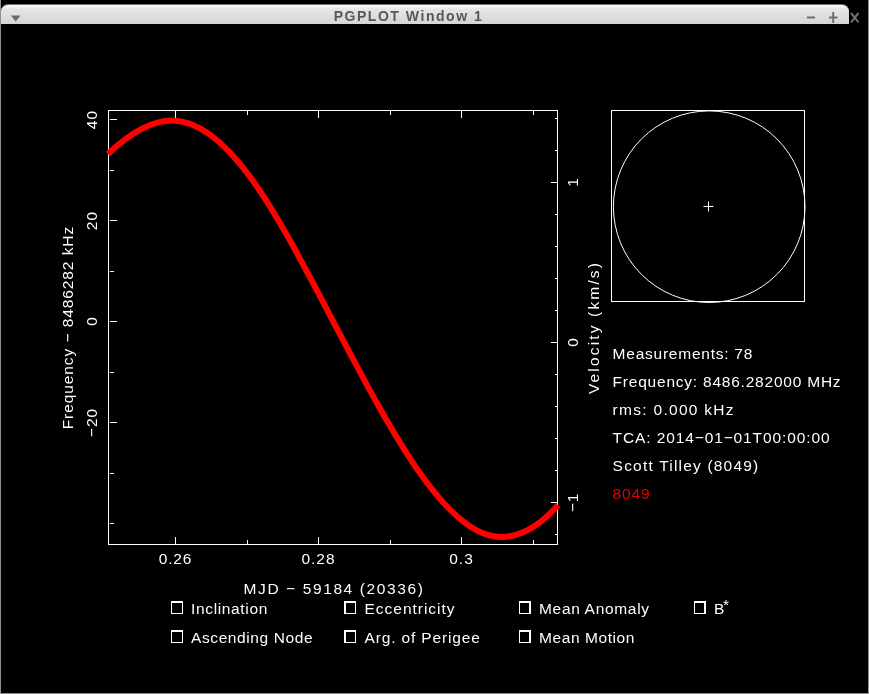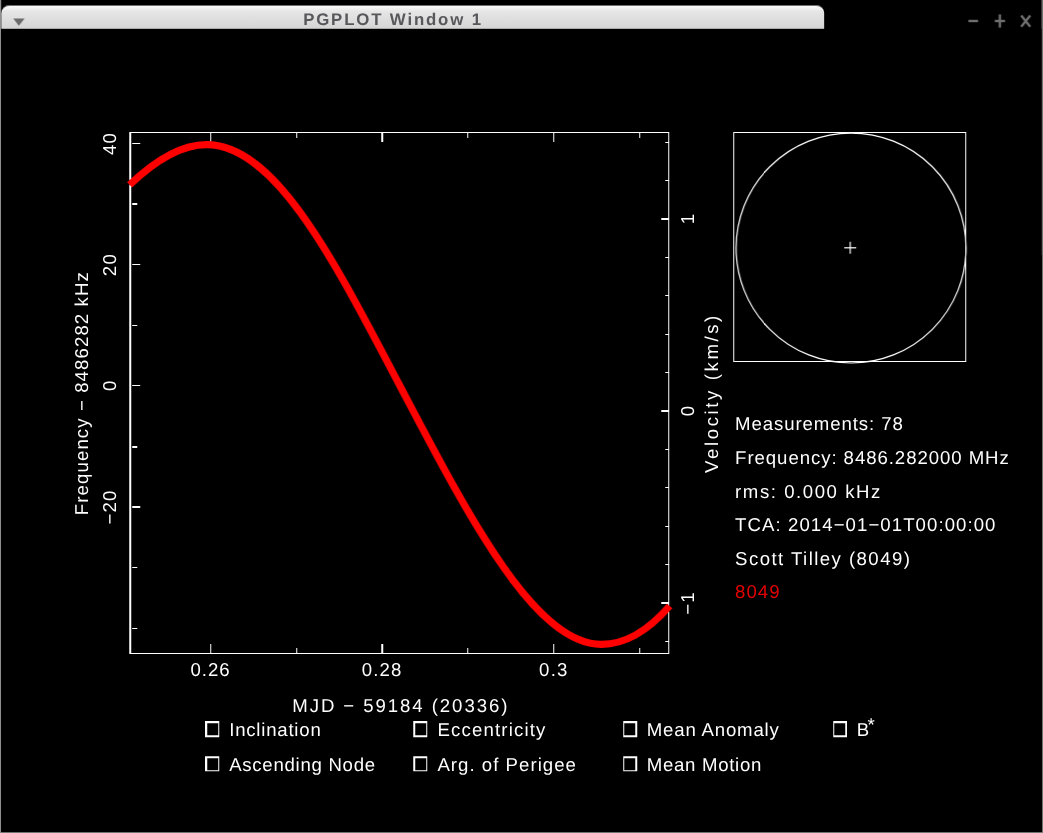--- a/index.html
+++ b/index.html
@@ -1,15 +1,15 @@
 <!DOCTYPE html>
 <html><head><meta charset="utf-8"><style>
 html,body{margin:0;padding:0;width:869px;height:694px;background:#000;overflow:hidden}
 #win{position:absolute;left:0;top:0;width:867px;height:693px;border-left:1px solid #8f8f8f;border-right:1px solid #8f8f8f;border-bottom:1px solid #8f8f8f;box-sizing:content-box}
-#tb{position:absolute;left:0;top:4px;width:686px;height:22px;border-top:1px solid #6f6f6f;border-radius:7px 7px 0 0;background:linear-gradient(#fdfdfd,#e6e6e6 20%,#d6d6d6 80%,#cfcfcf 94%,#dcdcdc);border-bottom:1px solid #8a8a8a}
+#tb{position:absolute;left:0;top:4px;width:848px;height:22px;border-top:1px solid #6f6f6f;border-radius:7px 7px 0 0;background:linear-gradient(#fdfdfd,#e6e6e6 20%,#d6d6d6 80%,#cfcfcf 94%,#dcdcdc);border-bottom:1px solid #8a8a8a}
 #tb .t{position:absolute;left:0;right:0;top:2.5px;text-align:center;font:bold 14px "Liberation Sans",sans-serif;letter-spacing:1.54px;color:#58585c;transform:translateX(-16.5px) translateZ(0)}
 #content{position:absolute;left:0;top:24px;width:867px;height:669px;background:#000}
 #main{position:absolute;left:0;top:0;width:867px;height:693px;z-index:5}
 </style></head><body>
 <div id="win">
 <div id="tb">
 <div class="t">PGPLOT Window 1</div>
 <svg width="867" height="22" style="position:absolute;left:0;top:0;opacity:.999">
 <polygon points="10,10.5 19.5,10.5 14.7,16.4" fill="#6b6b6b"></polygon>
 <g stroke="#6f6f6f" stroke-width="2" fill="none">

